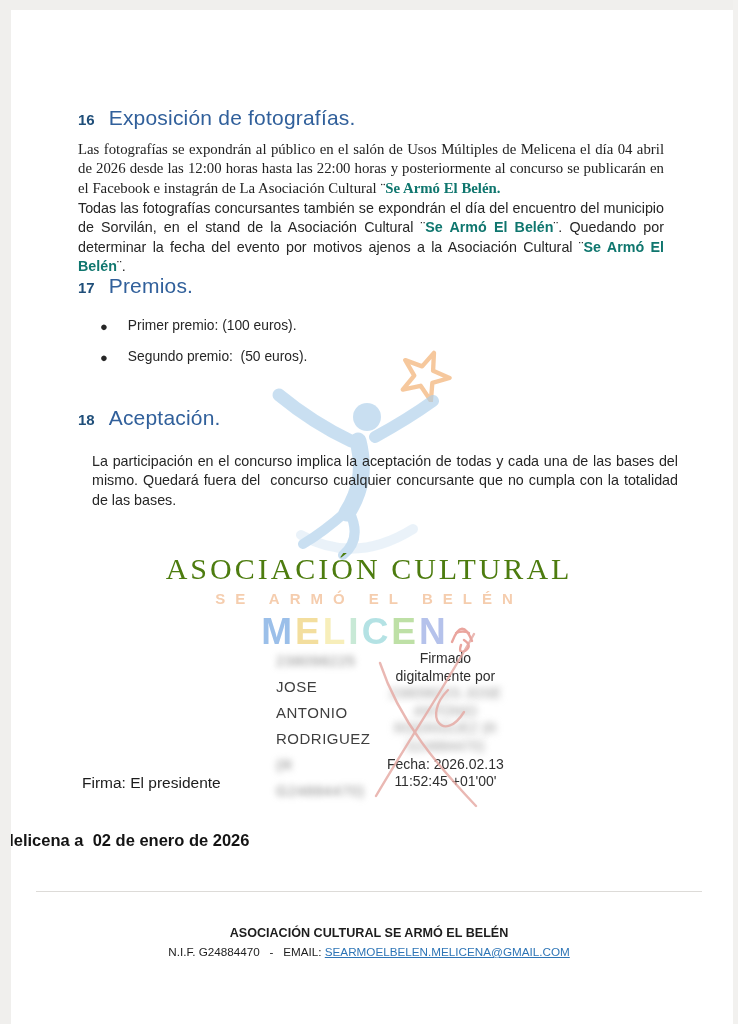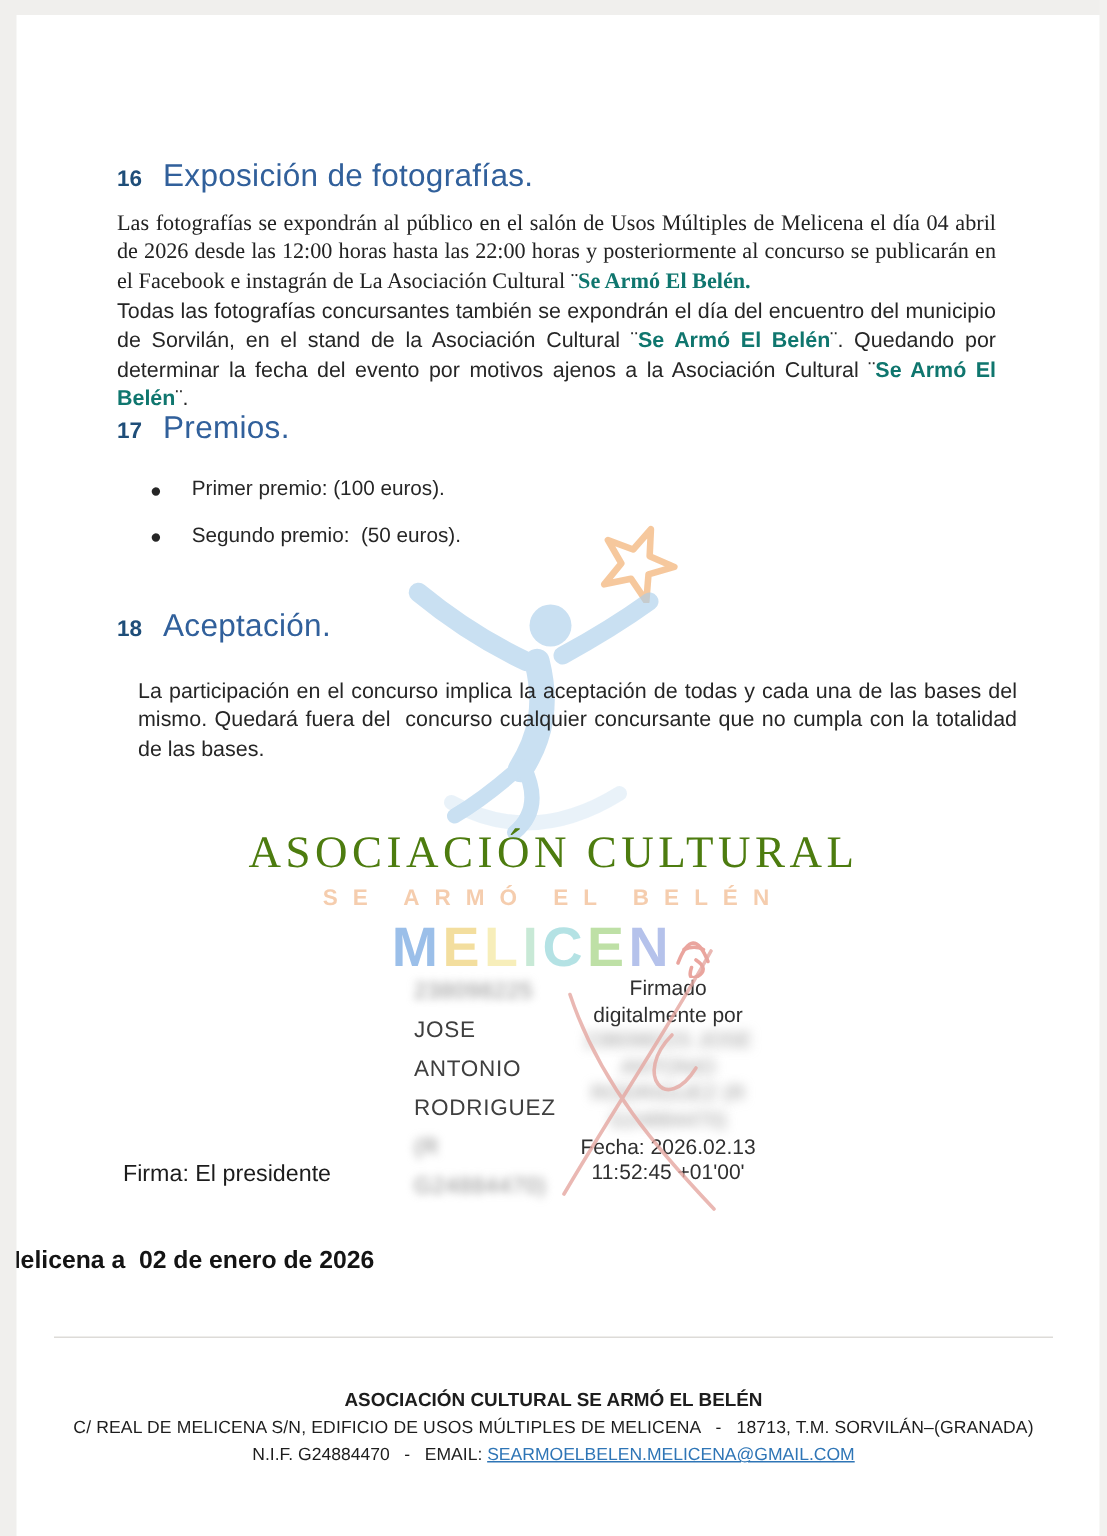--- a/index.html
+++ b/index.html
@@ -144,16 +144,15 @@
     <div>Fecha: 2026.02.13</div>
     <div>11:52:45 +01'00'</div>
   </div>
 
   <div class="dateline">Melicena a  02 de enero de 2026</div>
 
   <div class="foot-rule"></div>
 
   <div class="footer">
     <div class="f1">ASOCIACIÓN CULTURAL SE ARMÓ EL BELÉN</div>
-    <div class="f2">C/ REAL DE MELICENA S/N, EDIFICIO DE USOS MÚLTIPLES DE MELICENA &nbsp;&nbsp;-&nbsp;&nbsp; 18713, T.M. SORVILÁN–(GRANADA)</div>
     <div class="f3"><span>N.I.F. G24884470 &nbsp;&nbsp;-&nbsp;&nbsp; EMAIL: </span><a href="#">SEARMOELBELEN.MELICENA@GMAIL.COM</a></div>
   </div>
 </div>
 
 </body></html>

